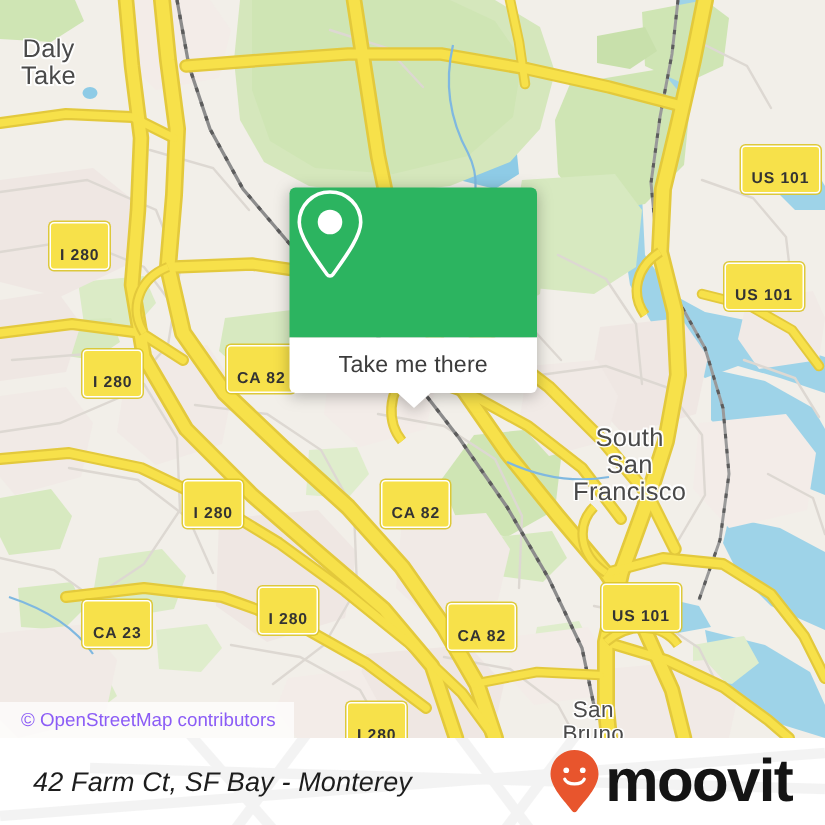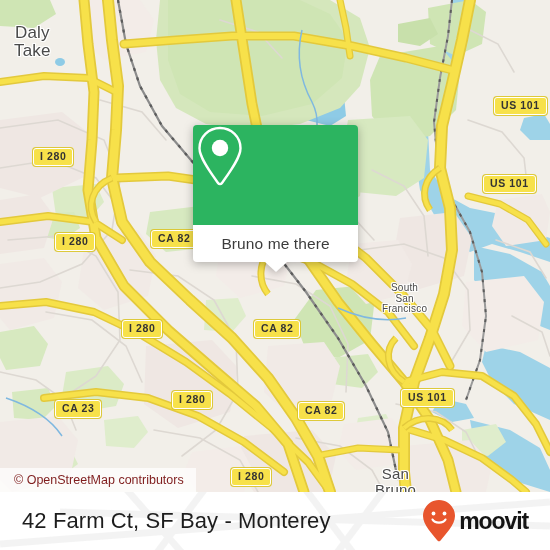--- a/index.html
+++ b/index.html
@@ -37,33 +37,33 @@
   
   .shield {
     position:absolute;
     background:#f7e14a;
     border:1.5px solid #ffffff;
     border-radius:3px;
     color:#333333;
     font-size:10.5px;
     font-weight:bold;
     letter-spacing:.6px;
-    padding:2px 6px 3px 6px;
+    padding:16px 6px 3px 6px;
     line-height:1;
     white-space:nowrap;
     box-shadow:0 0 0 1px rgba(218,196,40,.9);
   }
 
   
   .attribution {
     position:absolute; left:0; bottom:0;
     height:24px; line-height:24px;
     padding:0 12px 0 14px;
     background:rgba(255,255,255,.72);
-    color:#7f1d1d;
+    color:#8b5cf6;
     font-size:12.5px;
     white-space:nowrap;
   }
 
   
   .popup {
     position:absolute; left:193px; top:125px;
     width:165px;
     filter:drop-shadow(0 2px 5px rgba(0,0,0,.28));
   }
@@ -101,31 +101,32 @@
     padding:0 22px 0 22px;
     overflow:hidden;
   }
   .footer-watermark {
     position:absolute; left:0; top:0; width:550px; height:58px;
     pointer-events:none; opacity:.5;
   }
   .footer-title {
     position:relative; z-index:2;
     color:#1d1d1d;
-    font-size:22px;
+    font-size:18px;
     letter-spacing:.1px;
     white-space:nowrap;
+    font-style:italic;
   }
   .brand {
     position:relative; z-index:2;
     display:flex; align-items:center; gap:3px;
   }
   .brand-word {
     color:#141414;
-    font-size:23px;
+    font-size:40px;
     font-weight:bold;
     letter-spacing:-1.1px;
     line-height:1;
   }
 </style>
 </head>
 <body>
 
 <div id="root">
 
@@ -310,21 +311,21 @@
         <g fill="none" stroke="#7fb8e0" stroke-width="1.5">
           <path d="M302,30 C296,56 300,80 312,102 C320,118 318,134 310,146"></path>
           <path d="M338,308 C360,318 384,322 406,318"></path>
           <path d="M6,398 C30,406 50,418 62,436"></path>
         </g>
       </g>
     </svg>
 
     <div class="place-label" style="left:14px; top:24px; font-size:17px;">Daly
 Take</div>
-    <div class="place-label" style="left:382px; top:283px; font-size:10px;">South
+    <div class="place-label" style="left:382px; top:283px; font-size:17px;">South
 San
 Francisco</div>
     <div class="place-label" style="left:375px; top:466px; font-size:15px;">San
 Bruno</div>
 
     <div class="shield" style="left:494px; top:97px;">US 101</div>
     <div class="shield" style="left:483px; top:175px;">US 101</div>
     <div class="shield" style="left:33px; top:148px;">I 280</div>
     <div class="shield" style="left:55px; top:233px;">I 280</div>
     <div class="shield" style="left:151px; top:230px;">CA 82</div>
@@ -341,21 +342,21 @@
     <div class="popup">
       <div class="popup-head">
         <svg width="54" height="62" viewBox="0 0 54 62">
           <path d="M27 3 C15.5 3 6.5 12 6.5 23.2 C6.5 33 18 48 25.2 58.2
                    C25.9 59.2 28.1 59.2 28.8 58.2 C36 48 47.5 33 47.5 23.2
                    C47.5 12 38.5 3 27 3 Z" fill="none" stroke="#ffffff" stroke-width="2.4"></path>
           <circle cx="27" cy="23" r="8.2" fill="#ffffff"></circle>
         </svg>
       </div>
       <div class="popup-body">
-        <span class="popup-label">Bruno me there</span>
+        <span class="popup-label">Take me there</span>
       </div>
       <div class="popup-tail"></div>
     </div>
   </div>
 
   <div class="footer">
     <svg class="footer-watermark" width="550" height="58" viewBox="0 0 550 58">
       <g stroke="#e9e9e9" stroke-width="7" fill="none">
         <path d="M120,-10 L190,70"></path>
         <path d="M210,-10 L150,70"></path>

